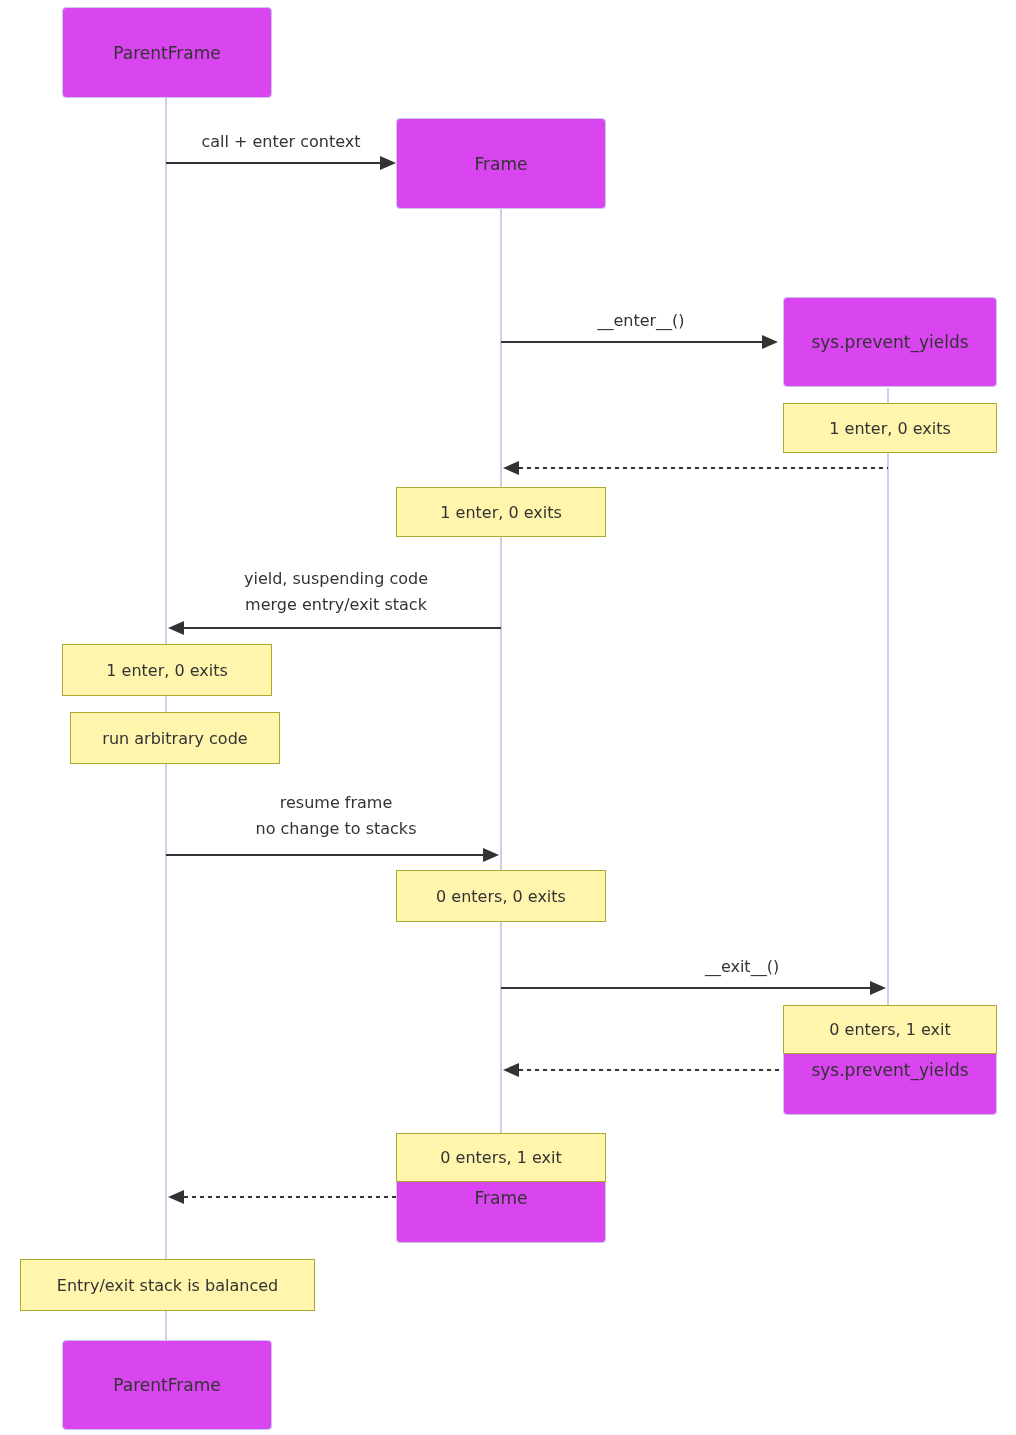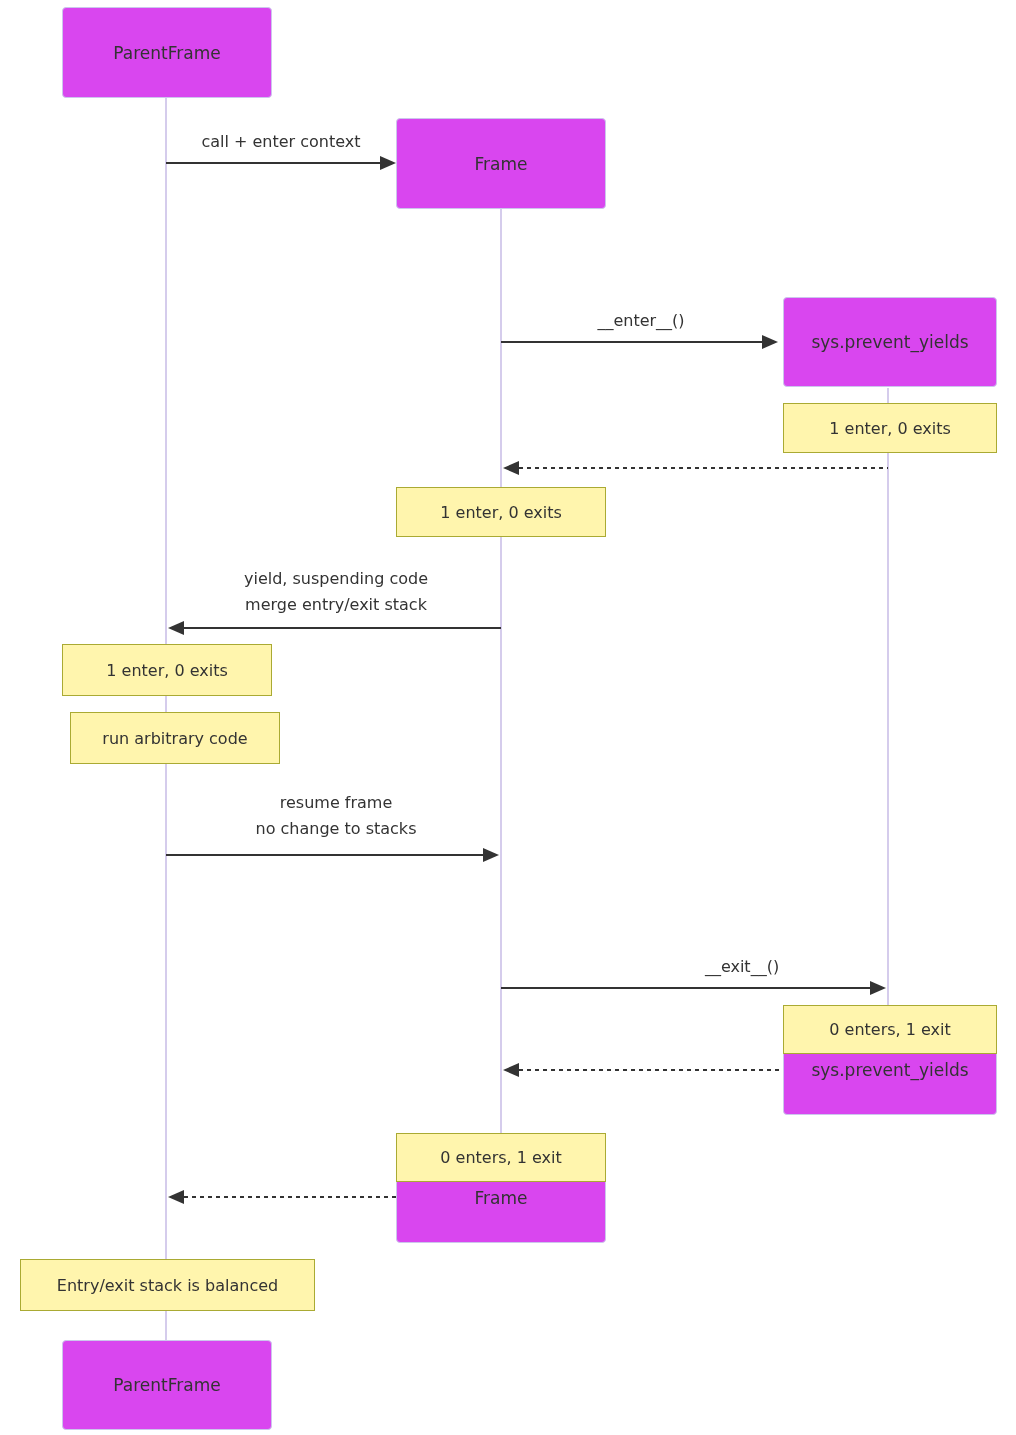--- a/index.html
+++ b/index.html
@@ -128,17 +128,18 @@
   <div class="actor-box" style="left:396px; top:118px; width:210px; height:91px;">Frame</div>
   <div class="actor-box" style="left:783px; top:297px; width:214px; height:90px;">sys.prevent_yields</div>
   <div class="actor-box" style="left:783px; top:1025px; width:214px; height:90px;">sys.prevent_yields</div>
   <div class="actor-box" style="left:396px; top:1153px; width:210px; height:90px;">Frame</div>
   <div class="actor-box" style="left:62px; top:1340px; width:210px; height:90px;">ParentFrame</div>
 
   <div class="note" style="left:783px; top:403px; width:214px; height:50px;">1 enter, 0 exits</div>
   <div class="note" style="left:396px; top:487px; width:210px; height:50px;">1 enter, 0 exits</div>
   <div class="note" style="left:62px; top:644px; width:210px; height:52px;">1 enter, 0 exits</div>
   <div class="note" style="left:62px; top:712px; width:210px; height:52px;margin-left:8px;">run arbitrary code</div>
+  <div class="note" style="left:396px; top:870px; width:210px; height:52px;">0 enters, 0 exits</div>
   <div class="note" style="left:783px; top:1005px; width:214px; height:49px;">0 enters, 1 exit</div>
   <div class="note" style="left:396px; top:1133px; width:210px; height:49px;">0 enters, 1 exit</div>
   <div class="note" style="left:20px; top:1259px; width:295px; height:52px;">Entry/exit stack is balanced</div>
 
 </div>
 
 </body></html>

